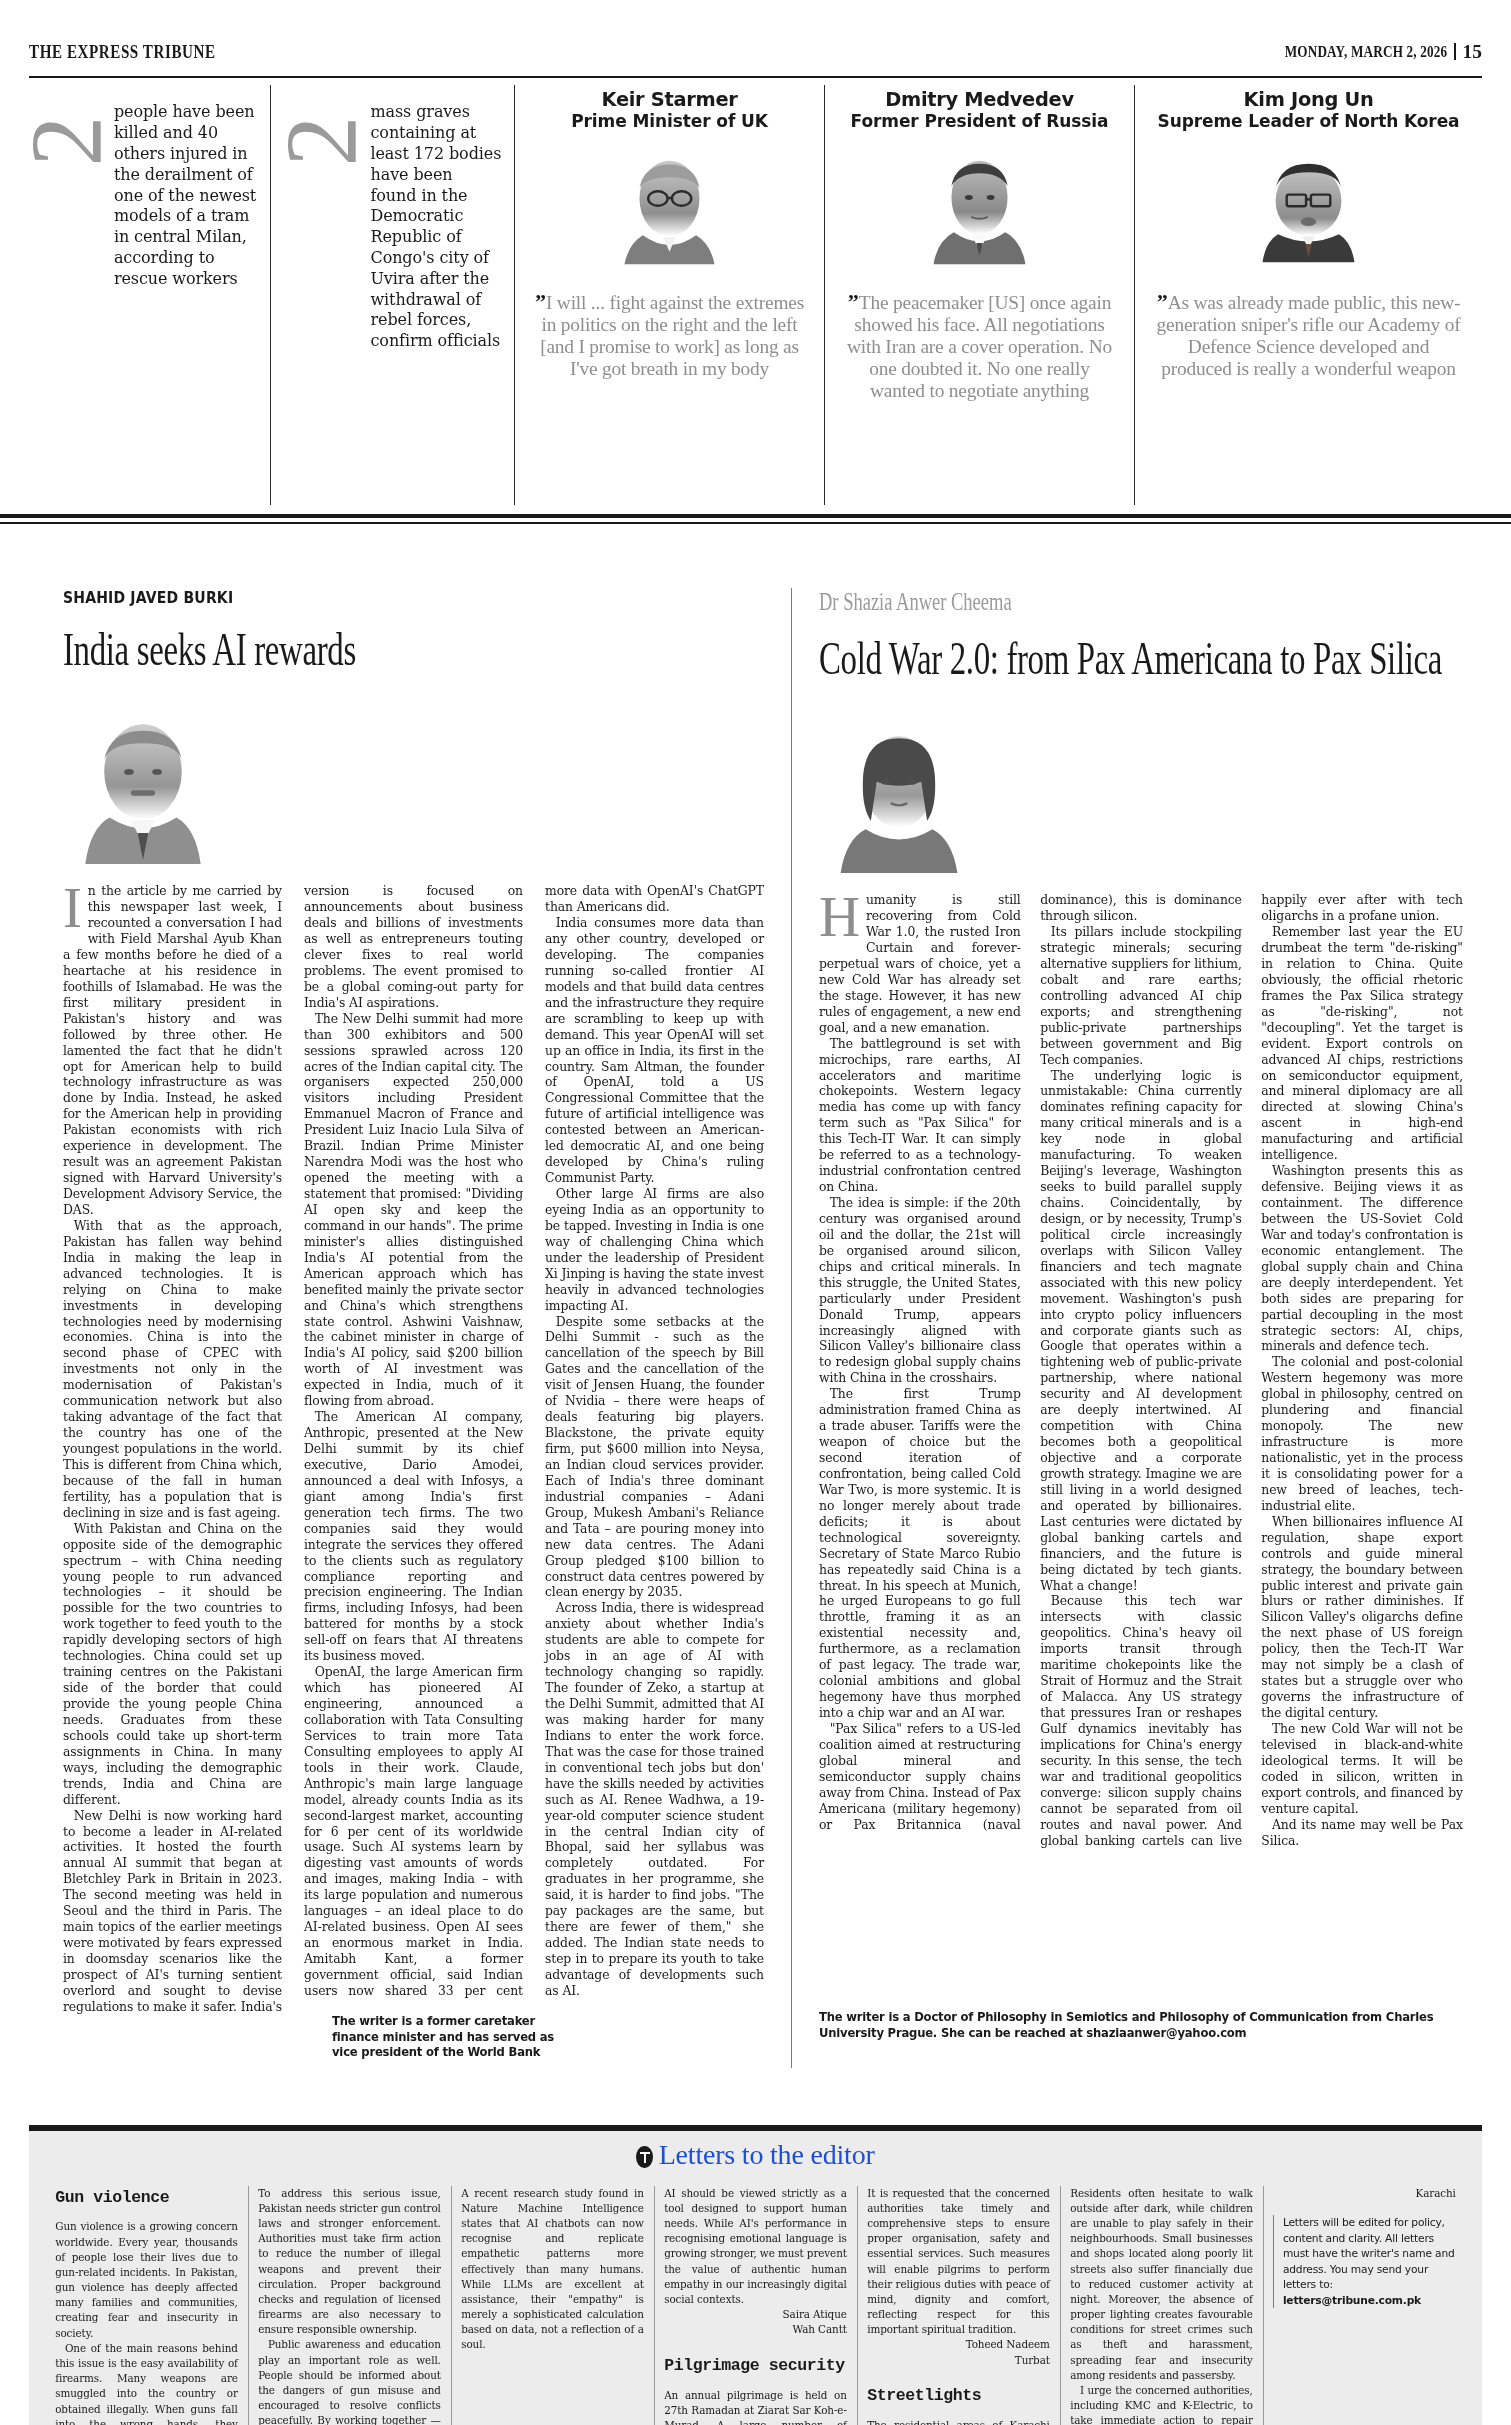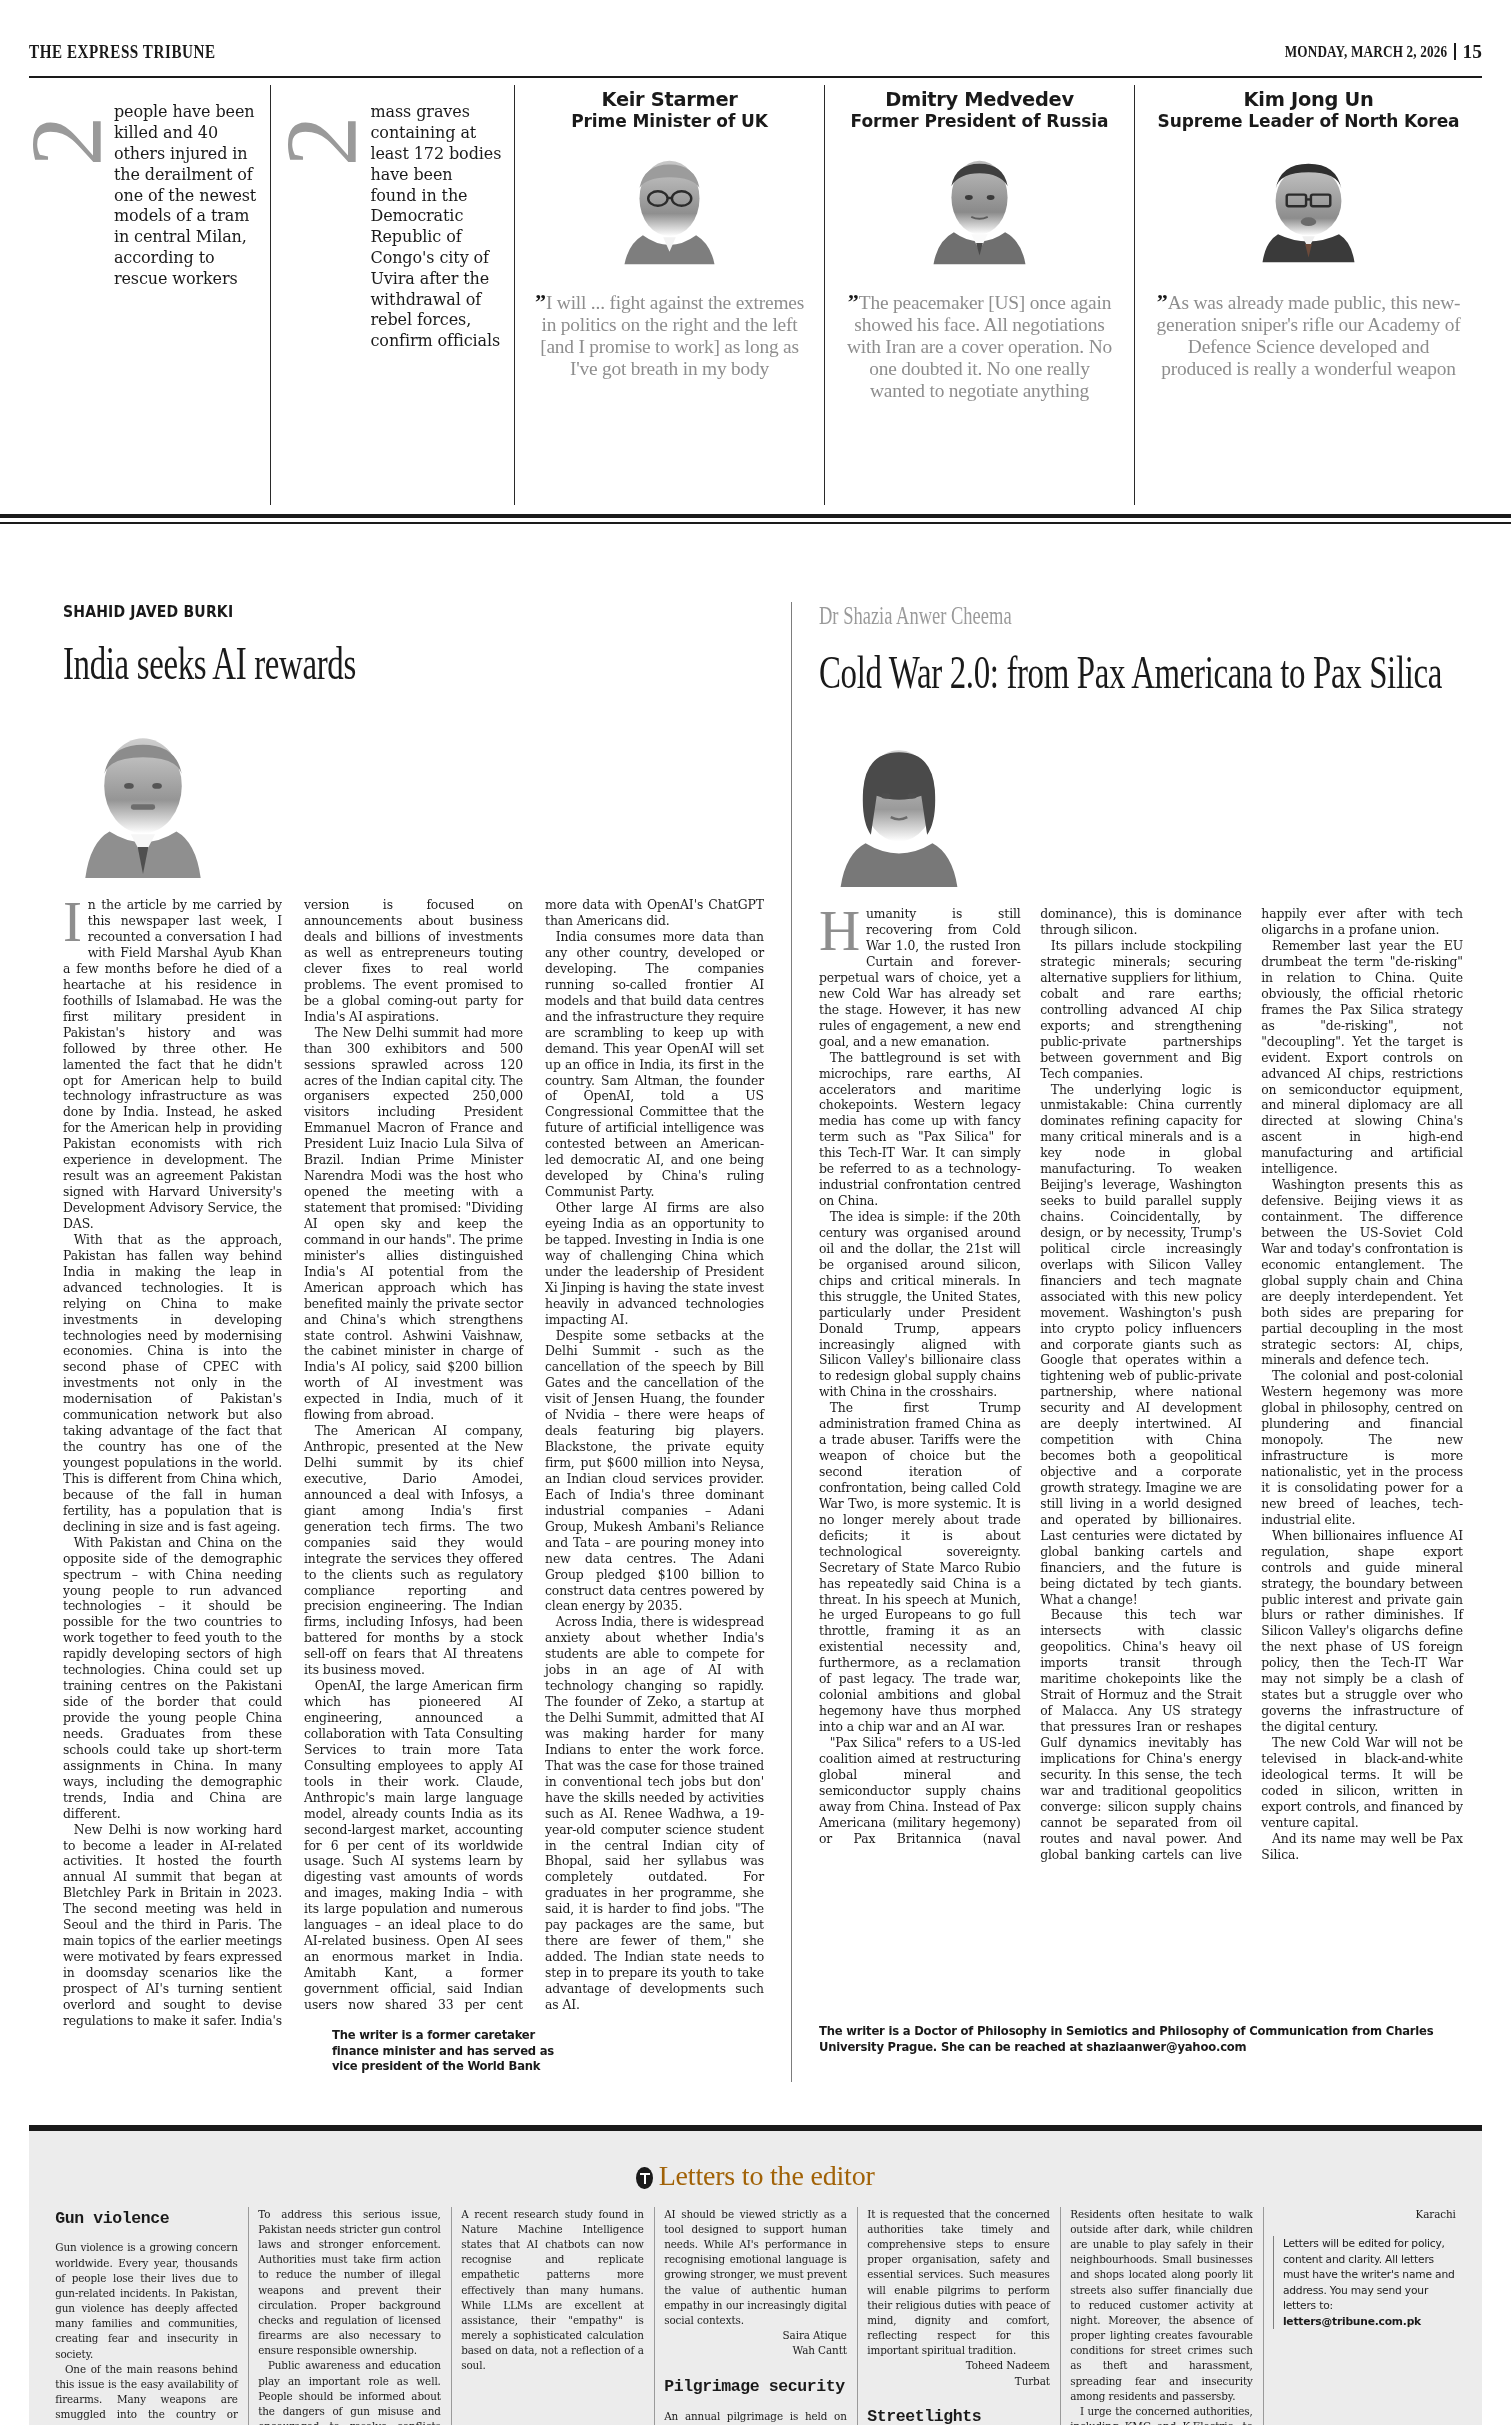--- a/index.html
+++ b/index.html
@@ -118,21 +118,21 @@
     position:absolute; left:0; top:514px; width:1512px; height:4.4px;
     background:#1a1a1a;
   }
   .rule-thin-under {
     position:absolute; left:0; top:522px; width:1512px; height:1.5px;
     background:#1a1a1a;
   }
 
   
   .op-wrap {
-    position:absolute; left:0; top:556px; width:1512px; height:1548px;
+    position:absolute; left:0; top:542px; width:1512px; height:1548px;
     display:flex;
   }
   .op-col-left { width:791px; padding: 46px 27px 0 63px; position:relative;}
   .op-divider { width:1px; background:#7d7d7d; margin-top:46px; height:1480px;}
   .op-col-right { width:720px; padding: 46px 49px 0 27px; position:relative;}
 
   .kicker {
     font-family:"DejaVu Sans","Liberation Sans",sans-serif;
     font-weight:700; font-size:16.5px; letter-spacing:0.2px;
     transform: scaleX(0.85); transform-origin:left center;
@@ -182,23 +182,23 @@
     position:absolute; left:27px; top:1468px; width:650px;
   }
 
   
   .letters {
     position:absolute; left:29px; top:2125px; width:1453px; height:538px;
     background:#ececec;
     border-top: 6.8px solid #1a1a1a;
   }
   .letters-title {
-    text-align:center; padding-top: 29px;
+    text-align:center; padding-top: 8px;
     font-family:"Liberation Serif",serif;
-    font-size: 28px; color:#a16207;
+    font-size: 28px; color:#1d4ed8;
     letter-spacing:-0.2px;
   }
   .letters-title .tlogo {
     display:inline-block; width:16.5px; height:22px;
     background:#1a1a1a; border-radius:50%/50%;
     position:relative; vertical-align:-3.9px; margin-right:5.8px;
   }
   .letters-title .tlogo::before{
     content:""; position:absolute; left:3.4px; top:6.3px; width:9.7px; height:1.9px; background:#fff;
   }

